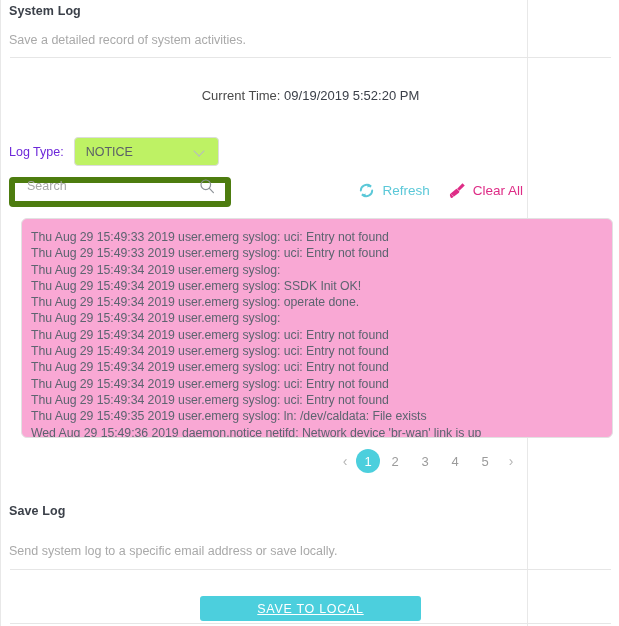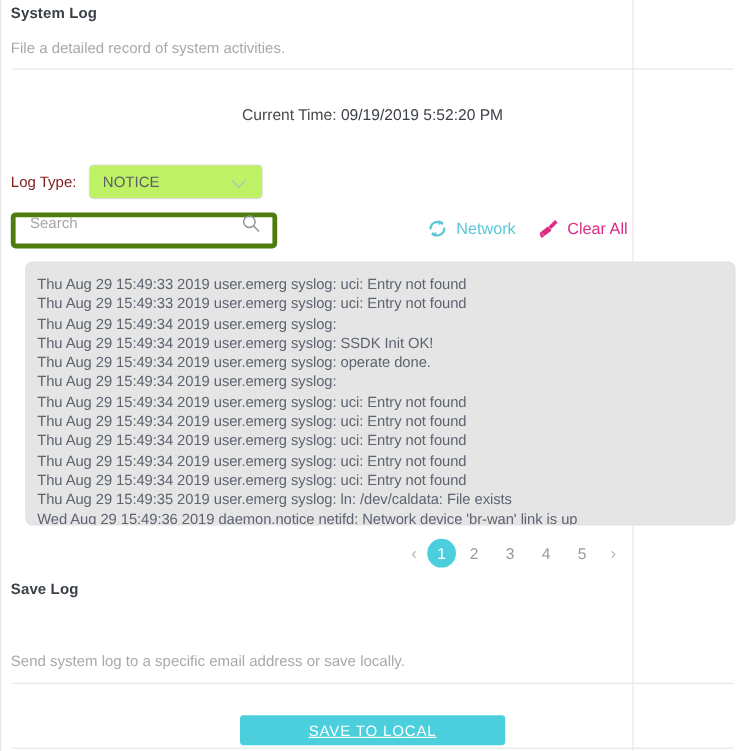--- a/index.html
+++ b/index.html
@@ -75,21 +75,21 @@
   
   .logtype-row {
     position: absolute;
     top: 137px;
     left: 8px;
     display: flex;
     align-items: center;
   }
   .logtype-label {
     font-size: 12.5px;
-    color: #7f1d1d;
+    color: #6d28d9;
     margin-right: 10px;
     text-align: center;
   }
   .select-box {
     position: relative;
     width: 145px;
     height: 29px;
     border: 1px solid #dcdcdc;
     border-radius: 4px;
     background: #bef264;
@@ -121,21 +121,21 @@
     transform: rotate(45deg);
   }
 
   
   .search-box {
     position: absolute;
     top: 177px;
     left: 8px;
     width: 222px;
     height: 30px;
-    border: 4px solid #4d7c0f;
+    border: 6px solid #4d7c0f;
     border-radius: 4px;
     background: #fff;
     display: flex;
     align-items: center;
     padding: 0 10px 12px 12px;
   }
   .search-input {
     flex: 1;
     border: none;
     outline: none;
@@ -171,21 +171,21 @@
 
   
   .log-box {
     position: absolute;
     left: 20px;
     top: 218px;
     width: 592px;
     height: 220px;
     border: 1px solid #e2e2e2;
     border-radius: 6px;
-    background: #e5e5e5;
+    background: #f9a8d4;
     overflow: hidden;
     padding: 10px 0 0 9px;
   }
   .log-line {
     font-family: "Liberation Sans", sans-serif;
     font-size: 12.3px;
     line-height: 16.3px;
     color: #5d6470;
     white-space: pre;
     letter-spacing: -0.05px;
@@ -216,21 +216,21 @@
     width: 24px;
     min-width: 24px;
     height: 24px;
     border-radius: 50%;
     background: #4ccfdd;
     color: #ffffff;
     font-weight: normal;
   }
 
   
-  #title-savelog { top: 484px; }
+  #title-savelog { top: 504px; }
   #desc-savelog  { top: 544px; }
   #divider-save  { top: 569px; }
 
   .save-btn-wrap {
     position: absolute;
     top: 596px;
     left: 0;
     width: 619px;
     display: flex;
     justify-content: center;
@@ -253,21 +253,21 @@
   }
   #divider-bottom { top: 623px; }
 </style>
 </head>
 <body>
 
 <div class="page">
 
   <div class="section-title" id="title-systemlog">System Log</div>
 
-  <div class="section-desc" id="desc-systemlog">File a detailed record of system activities.</div>
+  <div class="section-desc" id="desc-systemlog">Save a detailed record of system activities.</div>
 
   <div class="divider" id="divider-top"></div>
 
   <div class="current-time-row">
     <span class="ct-label">Current Time:</span>
     <span class="ct-value">09/19/2019 5:52:20 PM</span>
   </div>
 
   <div class="logtype-row">
     <span class="logtype-label">Log Type:</span>
@@ -287,21 +287,21 @@
 
   <div class="actions">
 
     <div class="action-link action-refresh">
       <svg class="action-icon" viewBox="0 0 22 22">
         <path d="M4.4 11a6.6 6.6 0 0 1 11.1 -4.7" fill="none" stroke="#5bc8d8" stroke-width="2.2" stroke-linecap="round"></path>
         <path d="M17.6 11a6.6 6.6 0 0 1 -11.1 4.7" fill="none" stroke="#5bc8d8" stroke-width="2.2" stroke-linecap="round"></path>
         <polygon points="12.4,3.0 17.2,5.2 12.0,7.6" fill="#5bc8d8"></polygon>
         <polygon points="9.6,19.0 4.8,16.8 10.0,14.4" fill="#5bc8d8"></polygon>
       </svg>
-      <span>Network</span>
+      <span>Refresh</span>
     </div>
 
     <div class="action-link action-clear">
       <svg class="action-icon" viewBox="0 0 22 22">
         <path d="M16.8 2.6 L19.4 5.2 L13.1 11.4 L10.6 8.9 Z" fill="#de2c86"></path>
         <path d="M10.4 9.2 L12.8 11.6 C13.4 12.2 13.2 13.2 12.3 13.9
                  L5.0 19.4 C4.2 20.0 3.2 19.7 2.9 18.9
                  L2.2 16.4 C2.0 15.6 2.4 14.9 3.1 14.4
                  L9.0 9.6 C9.4 9.2 10.0 8.9 10.4 9.2 Z" fill="#de2c86"></path>
         <path d="M4.0 15.6 L8.2 19.4" stroke="#ffffff" stroke-width="0.9" opacity="0.55"></path>

